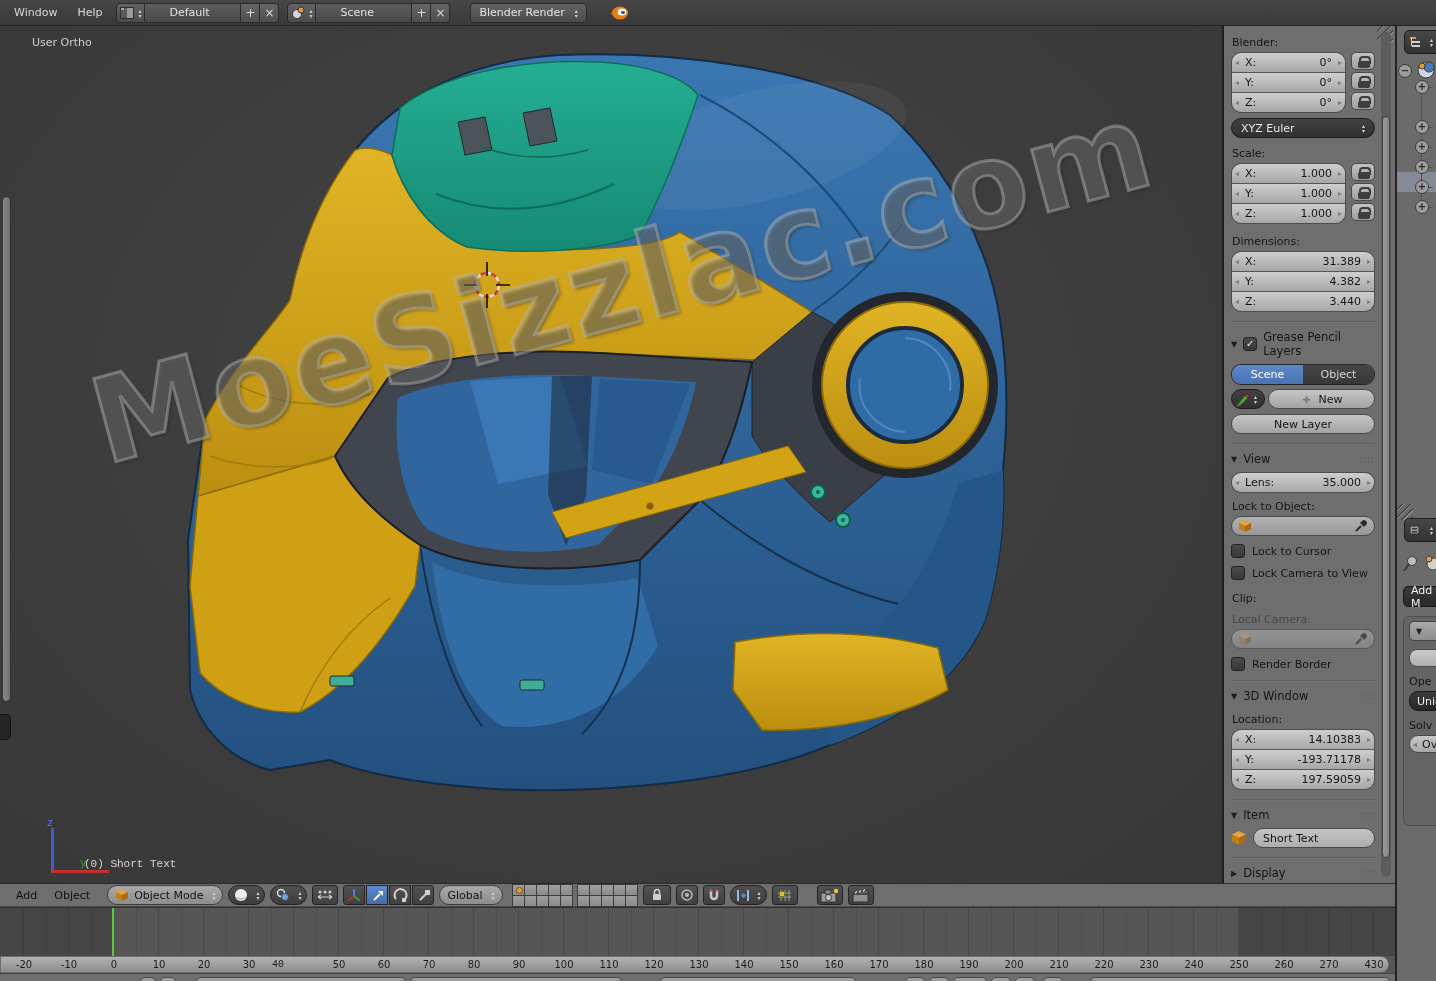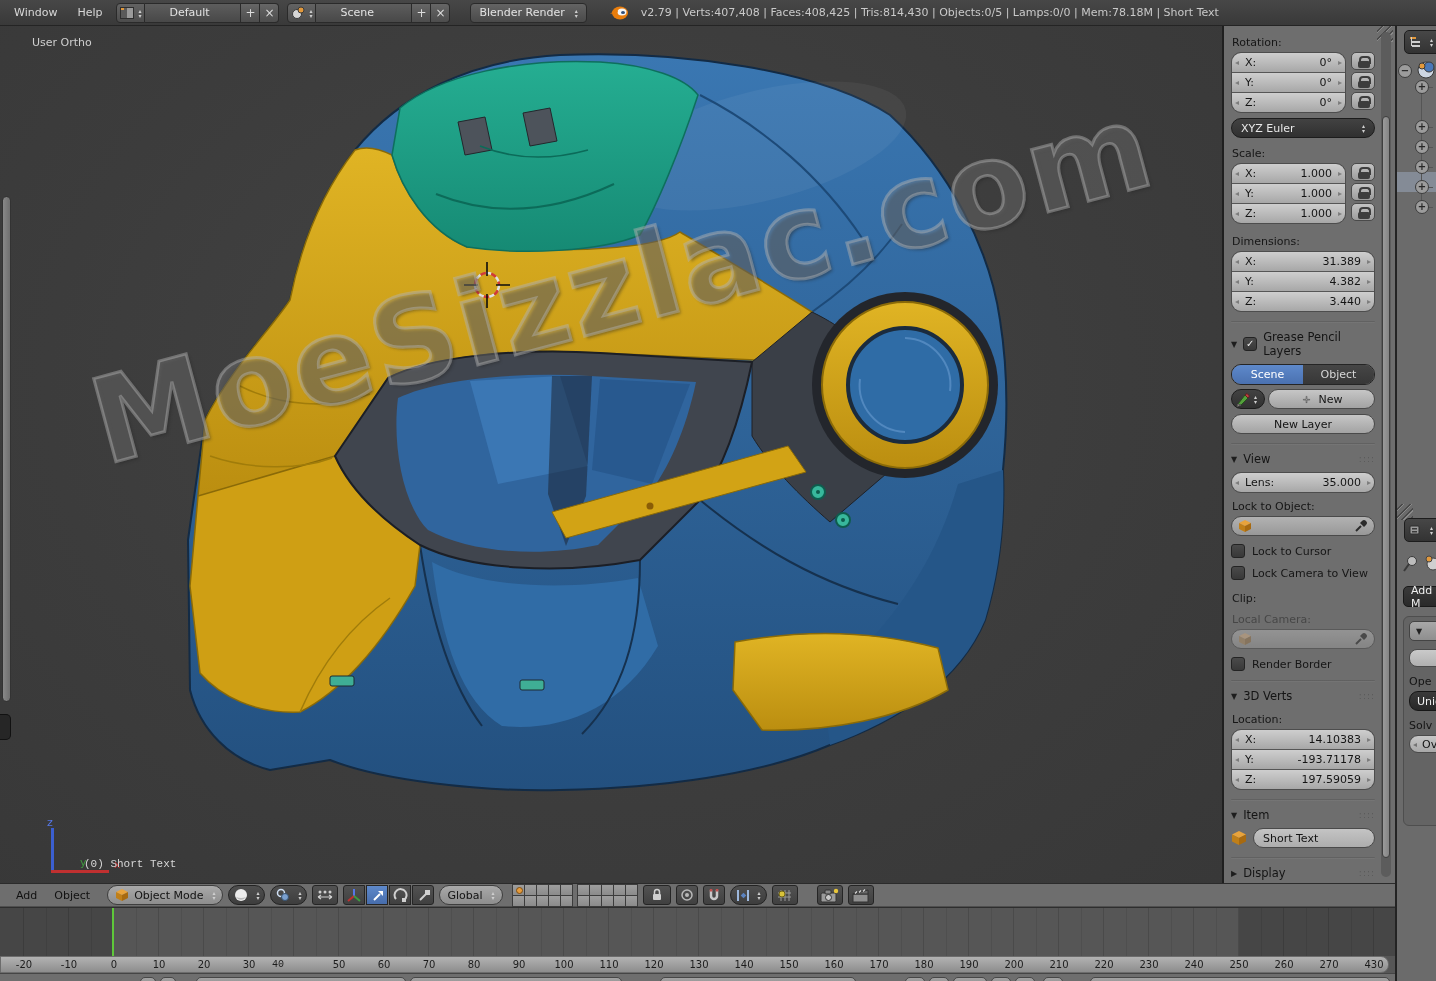--- a/index.html
+++ b/index.html
@@ -201,21 +201,20 @@
     </span>
     <span class="tb-dd udp" style="margin-left:12px;">
         <span>Blender Render</span>
       </span>
     <svg class="icon" width="20" height="16" style="margin-left:14px;">
         <ellipse cx="11" cy="8" rx="8" ry="6.5" fill="#e87d0d"></ellipse>
         <ellipse cx="13" cy="7" rx="4.5" ry="3.5" fill="#f4f4f4"></ellipse>
         <ellipse cx="14" cy="7.5" rx="2" ry="1.6" fill="#30507c"></ellipse>
         <path d="M1,9 L7,4 L9,7 Z" fill="#e87d0d"></path>
       </svg>
-    <span id="stats">v2.79 | Verts:407,408 | Faces:408,425 | Tris:814,430 | Objects:0/5 | Lamps:0/0 | Mem:78.18M | Short Text</span>
   </header>
 
   <div id="viewport">
     <svg width="1222" height="857" viewBox="0 0 1222 857" style="position:absolute;left:0;top:0;">
       <defs>
         <linearGradient id="gB" x1="0" y1="0" x2="0" y2="1">
             <stop offset="0" stop-color="#3a77b2"></stop>
             <stop offset="1" stop-color="#23507f"></stop>
           </linearGradient>
         <linearGradient id="gY" x1="0" y1="0" x2="0" y2="1">
@@ -286,21 +285,21 @@
       <text x="44" y="50" fill="#3f9a3f" font-size="11">y</text>
       <text x="78" y="52" fill="#c03030" font-size="11">x</text>
     </svg>
     <div id="obj-label">(0) Short Text</div>
     <div id="vp-scroll"></div>
     <div id="vp-tab"></div>
   </div>
 
   <div id="npanel">
     <div class="corner-grip" style="right:2px; top:0;"></div>
-    <div class="plabel">Rotation:</div>
+    <div class="plabel">Blender:</div>
     <div class="rowlock">
       <div class="stack">
         <div class="sl">
             <span class="lbl">X:</span>
             <span class="val">0°</span>
           </div>
         <div class="sl">
             <span class="lbl">Y:</span>
             <span class="val">0°</span>
           </div>
@@ -433,21 +432,21 @@
         </svg>
     </div>
     <div class="cbrow">
         <span class="cb"></span>
         <span>Render Border</span>
       </div>
 
     <div class="psep"></div>
     <div class="phdr">
       <span class="tri">▼</span>
-      <span>3D Verts</span>
+      <span>3D Window</span>
       <span class="grips">::::</span>
     </div>
     <div class="plabel" style="margin-top:10px;">Location:</div>
     <div class="stack">
       <div class="sl">
           <span class="lbl">X:</span>
           <span class="val">14.10383</span>
         </div>
       <div class="sl">
           <span class="lbl">Y:</span>

